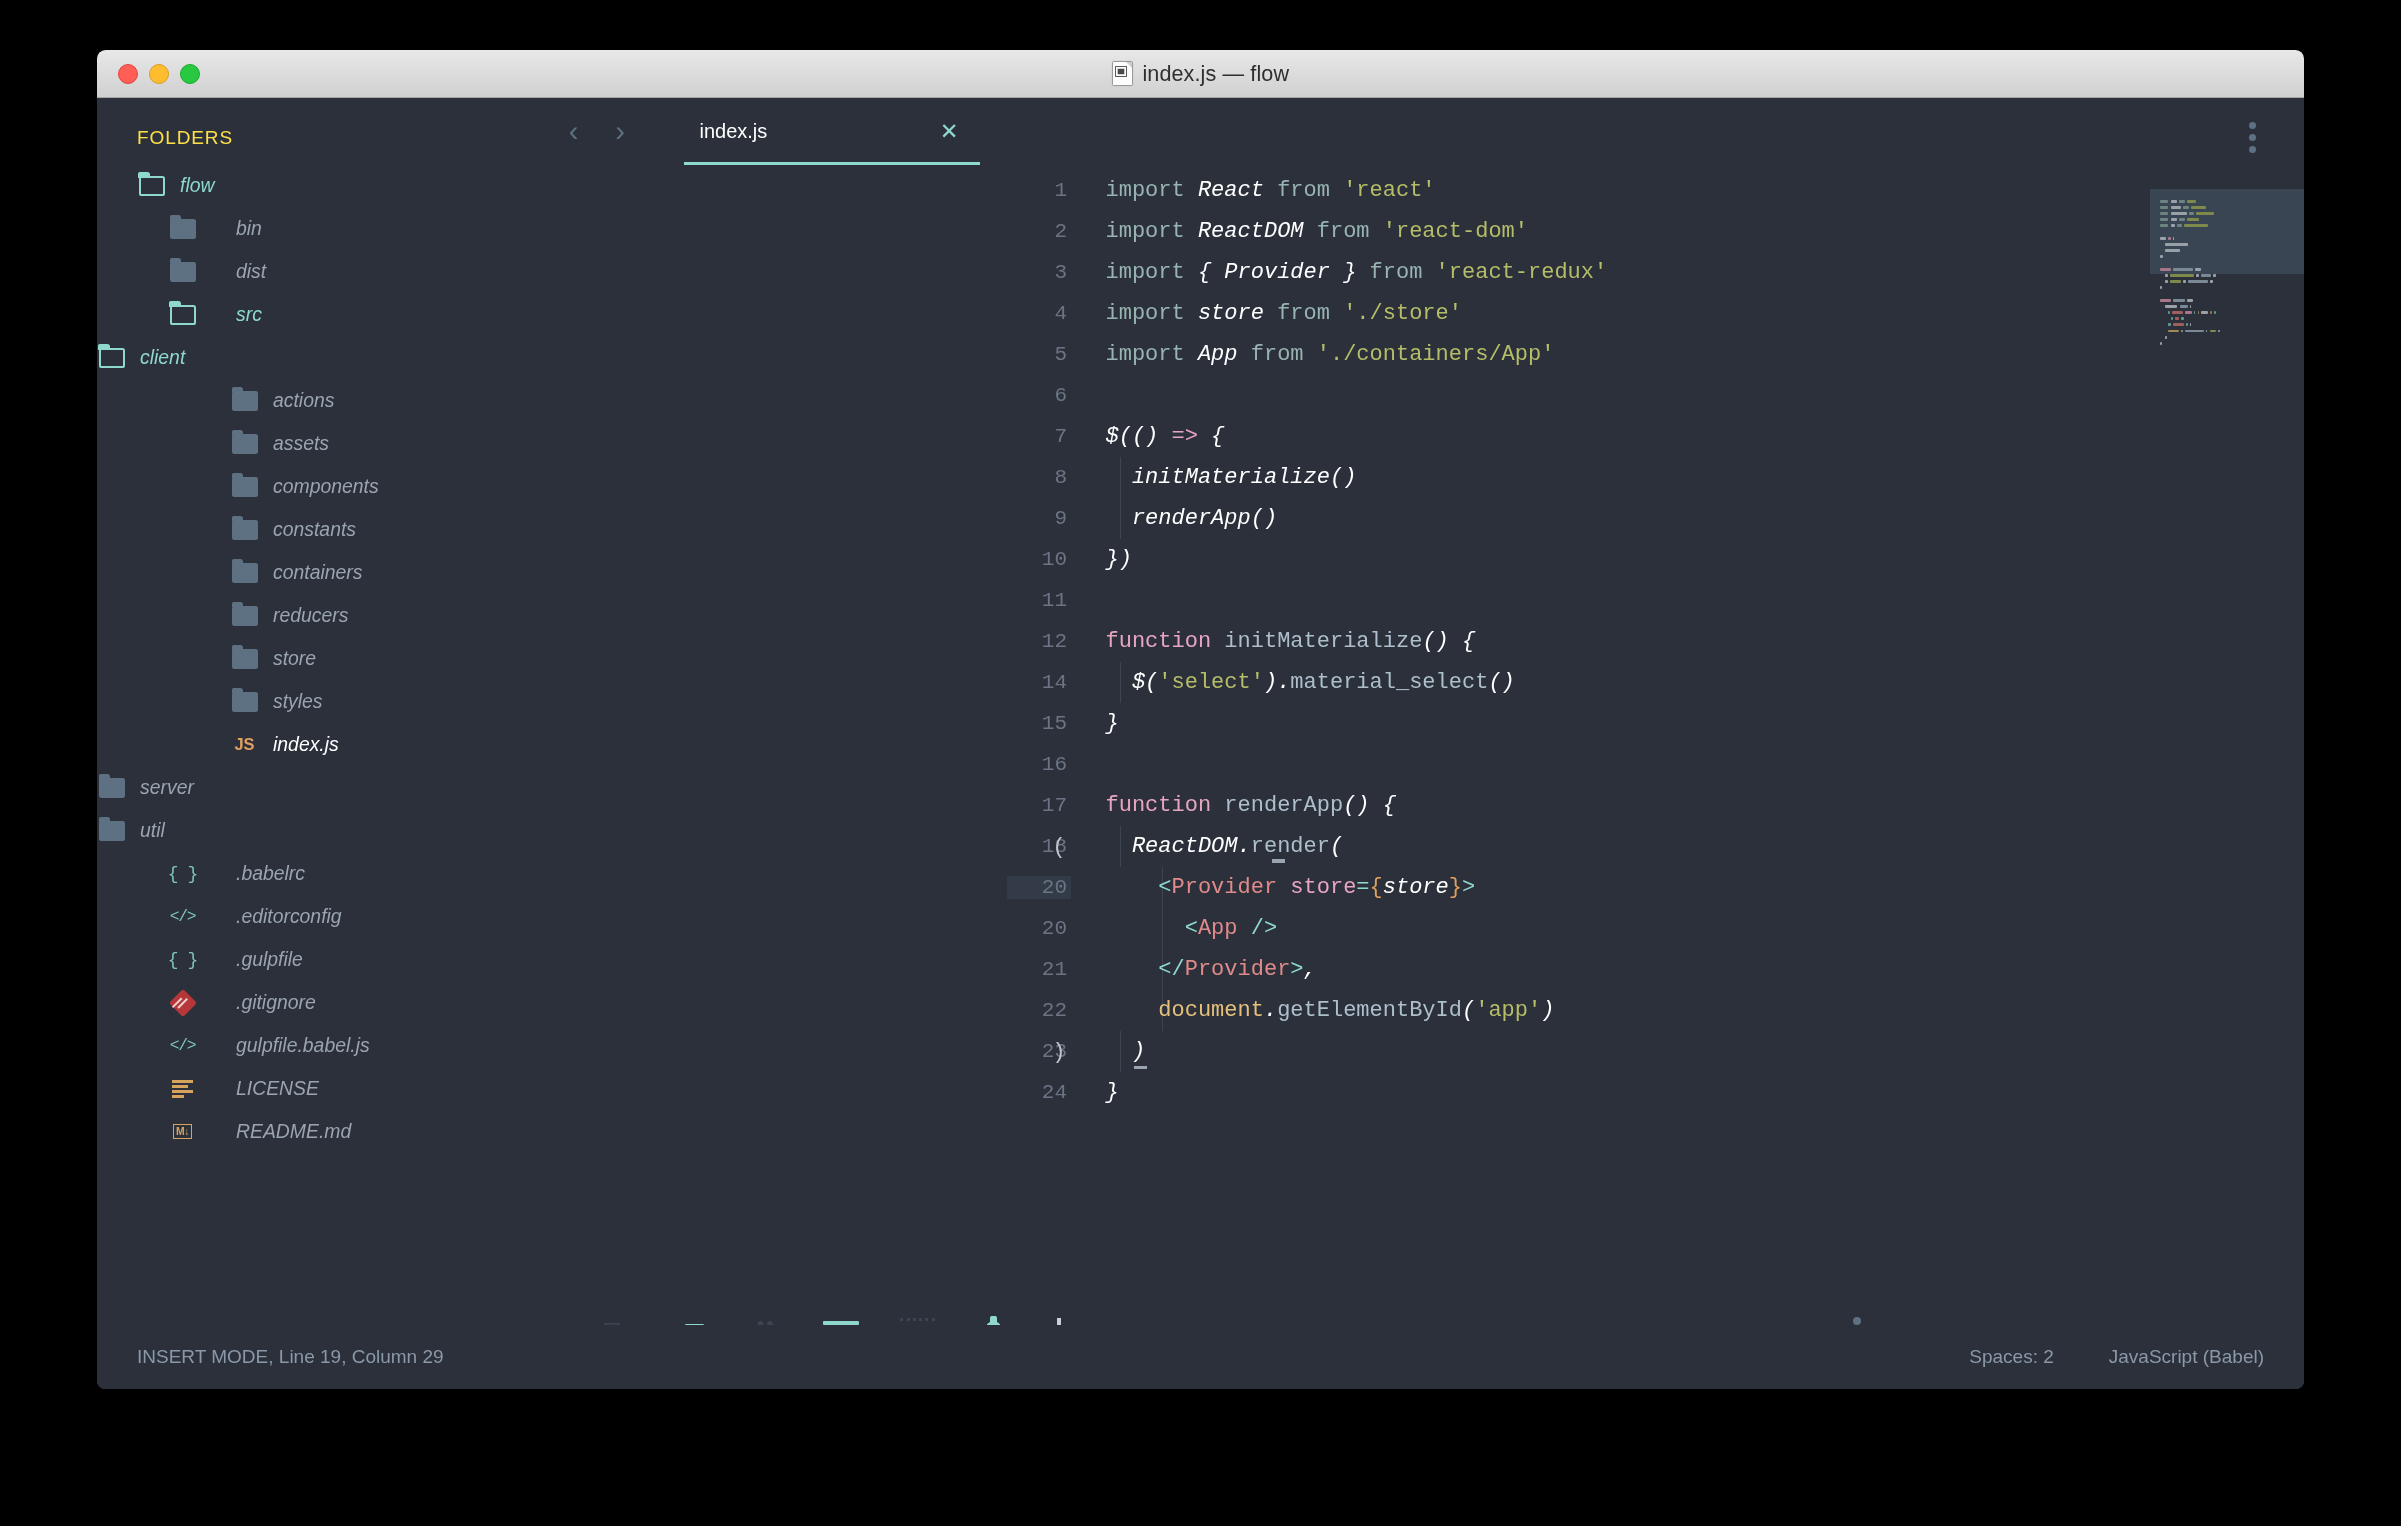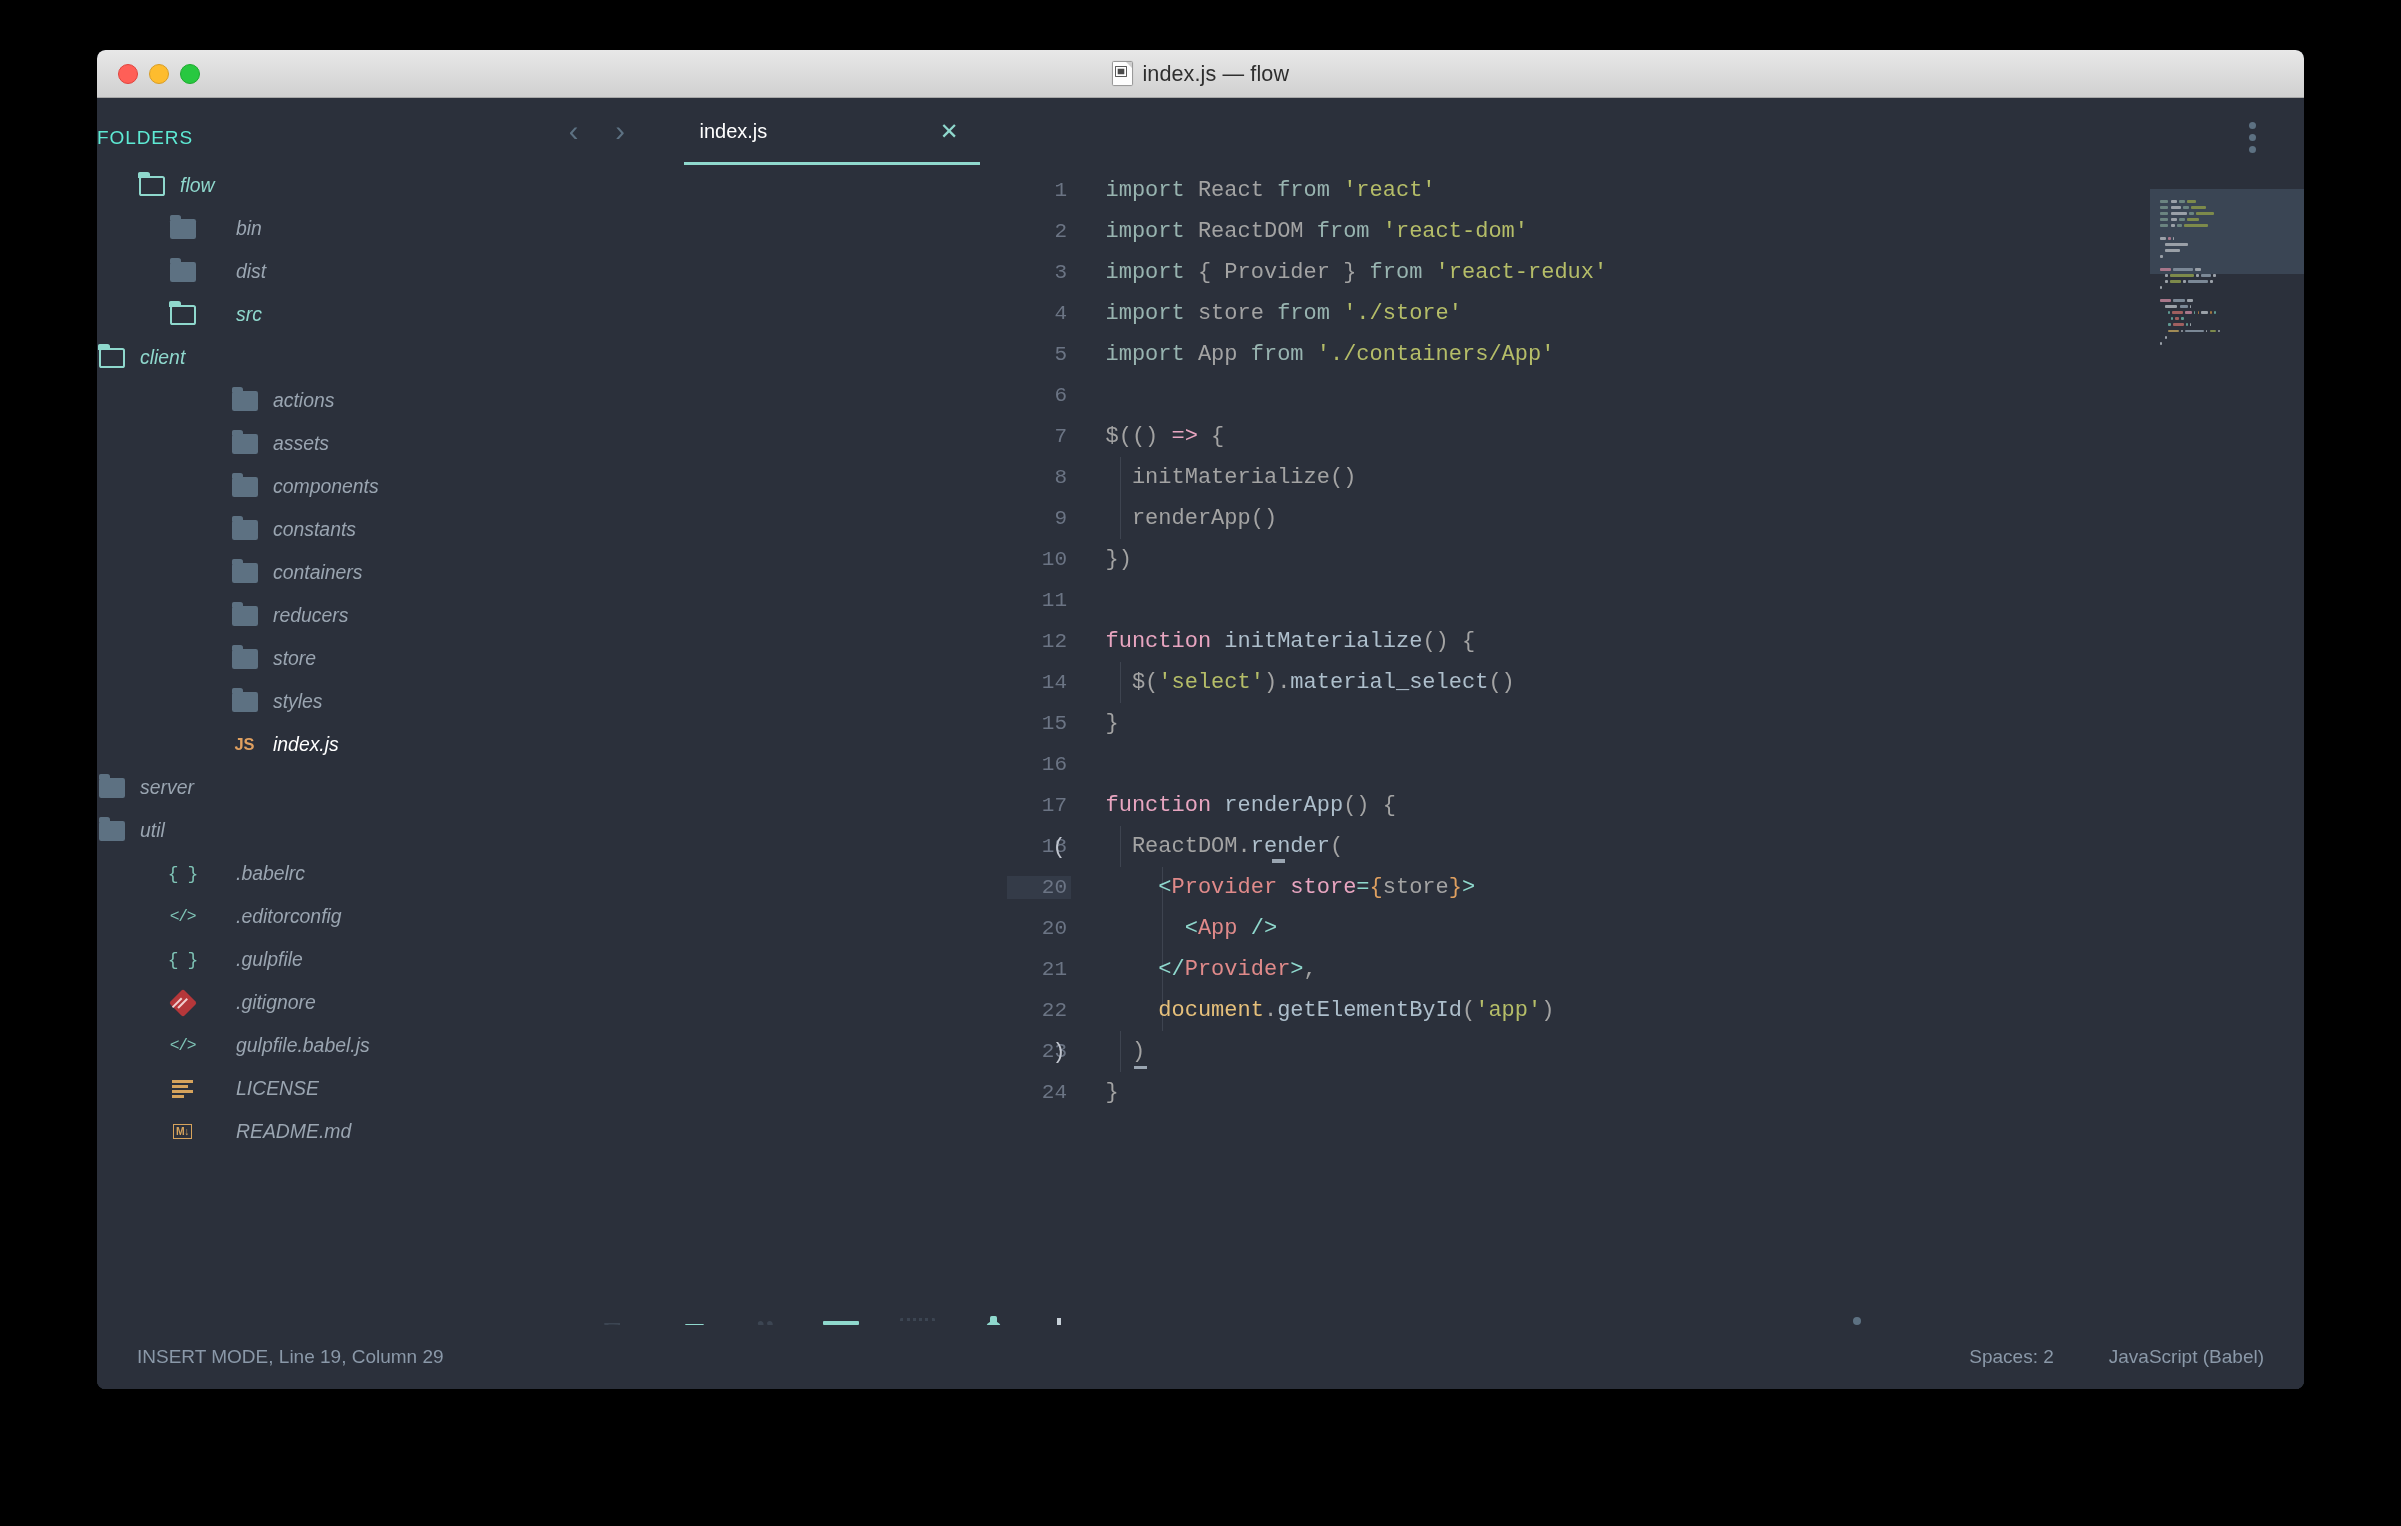--- a/index.html
+++ b/index.html
@@ -63,22 +63,22 @@
 
   
   #sidebar {
     width: 449px; flex: 0 0 449px;
     background: #2b303b;
     padding-top: 29px;
     position: relative;
     box-sizing: border-box;
   }
   #folders-head {
-    color: #5eead4; font-size: 19px; letter-spacing: 0.9px;
-    margin-bottom: 15.5px;
+    color: #fde047; font-size: 19px; letter-spacing: 0.9px;
+    padding-left: 40px; margin-bottom: 15.5px;
   }
   .tree-row {
     display: flex; align-items: center;
     height: 43px;
     position: relative;
     font-size: 19.4px;
     color: #9aa5b1;
     white-space: nowrap;
   }
   .tree-row .ico {
@@ -204,21 +204,21 @@
 
   
   .guide {
     position: absolute; left: 574px; top: 0; width: 0.9px; height: 41px;
     background: rgba(150,160,175,0.18);
   }
   .guide.g2 { left: 616px; }
 
   
   .s-kw    { color: #98b4b0; }          
-  .s-id    { color: #a3a3a3; }          
+  .s-id    { color: #ffffff; font-style: italic; }          
   .s-str   { color: #b5bd68; }          
   .s-fn    { color: #e8a5c0; }          
   .s-meth  { color: #aebfcc; }          
   .s-tag   { color: #e08a8a; }          
   .s-brk   { color: #8fd8cd; }          
   .s-attr  { color: #e8a5c0; }          
   .s-brace { color: #e0a060; }          
   .s-doc   { color: #e6c07b; }          
 
   .caretmark {

